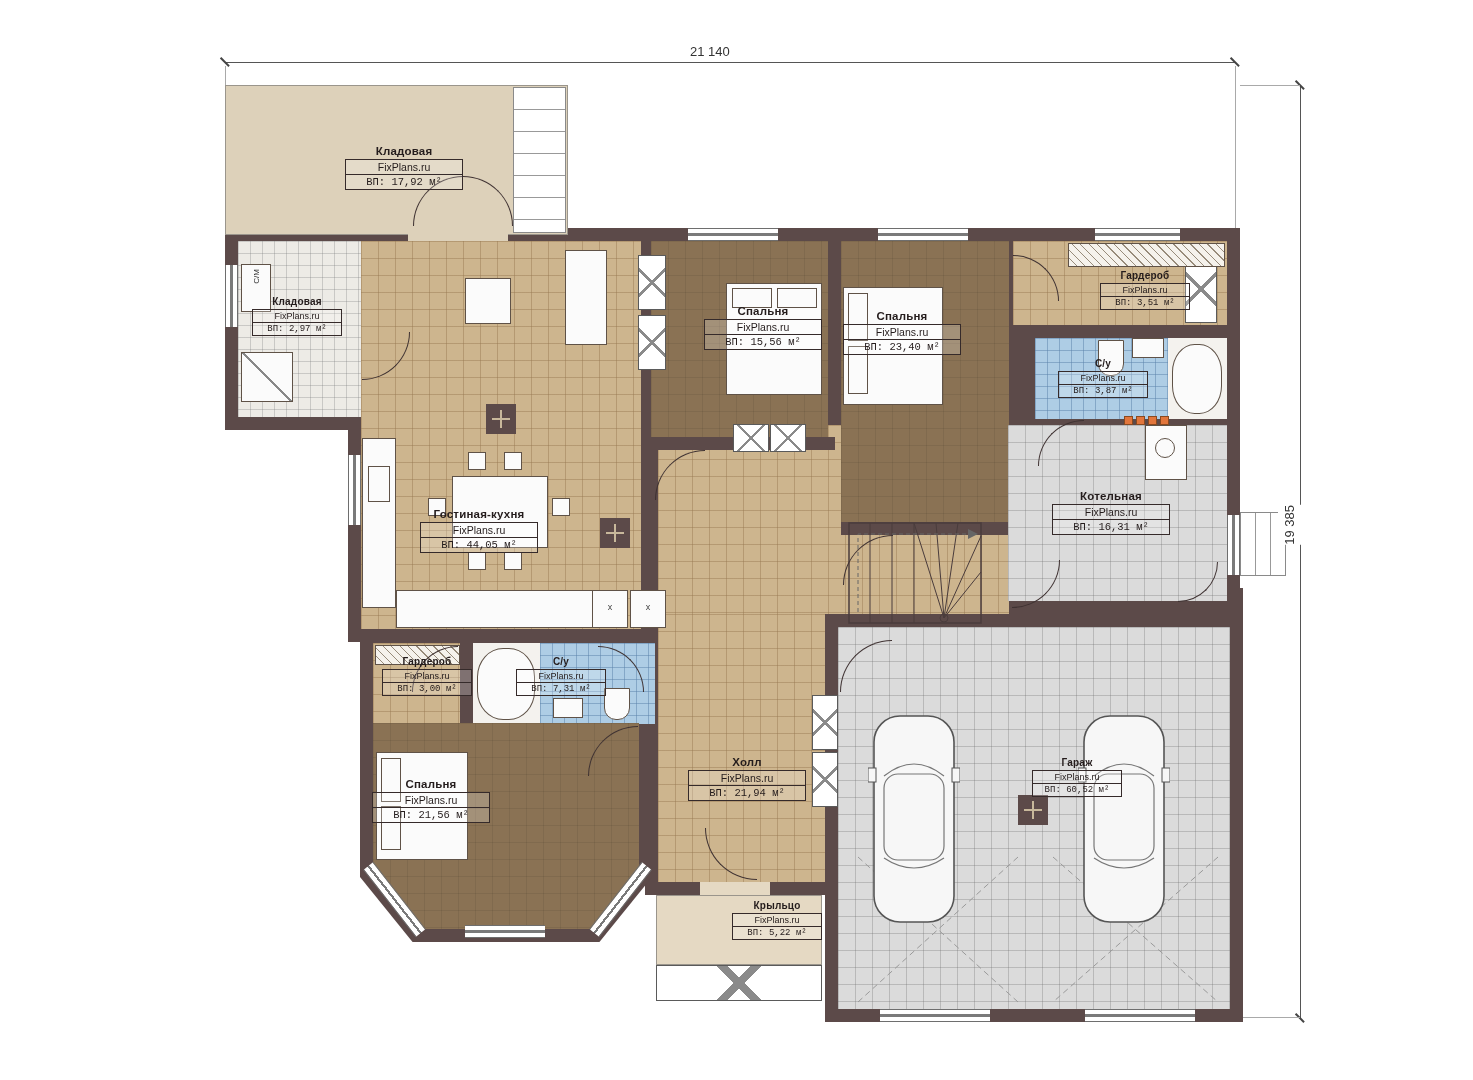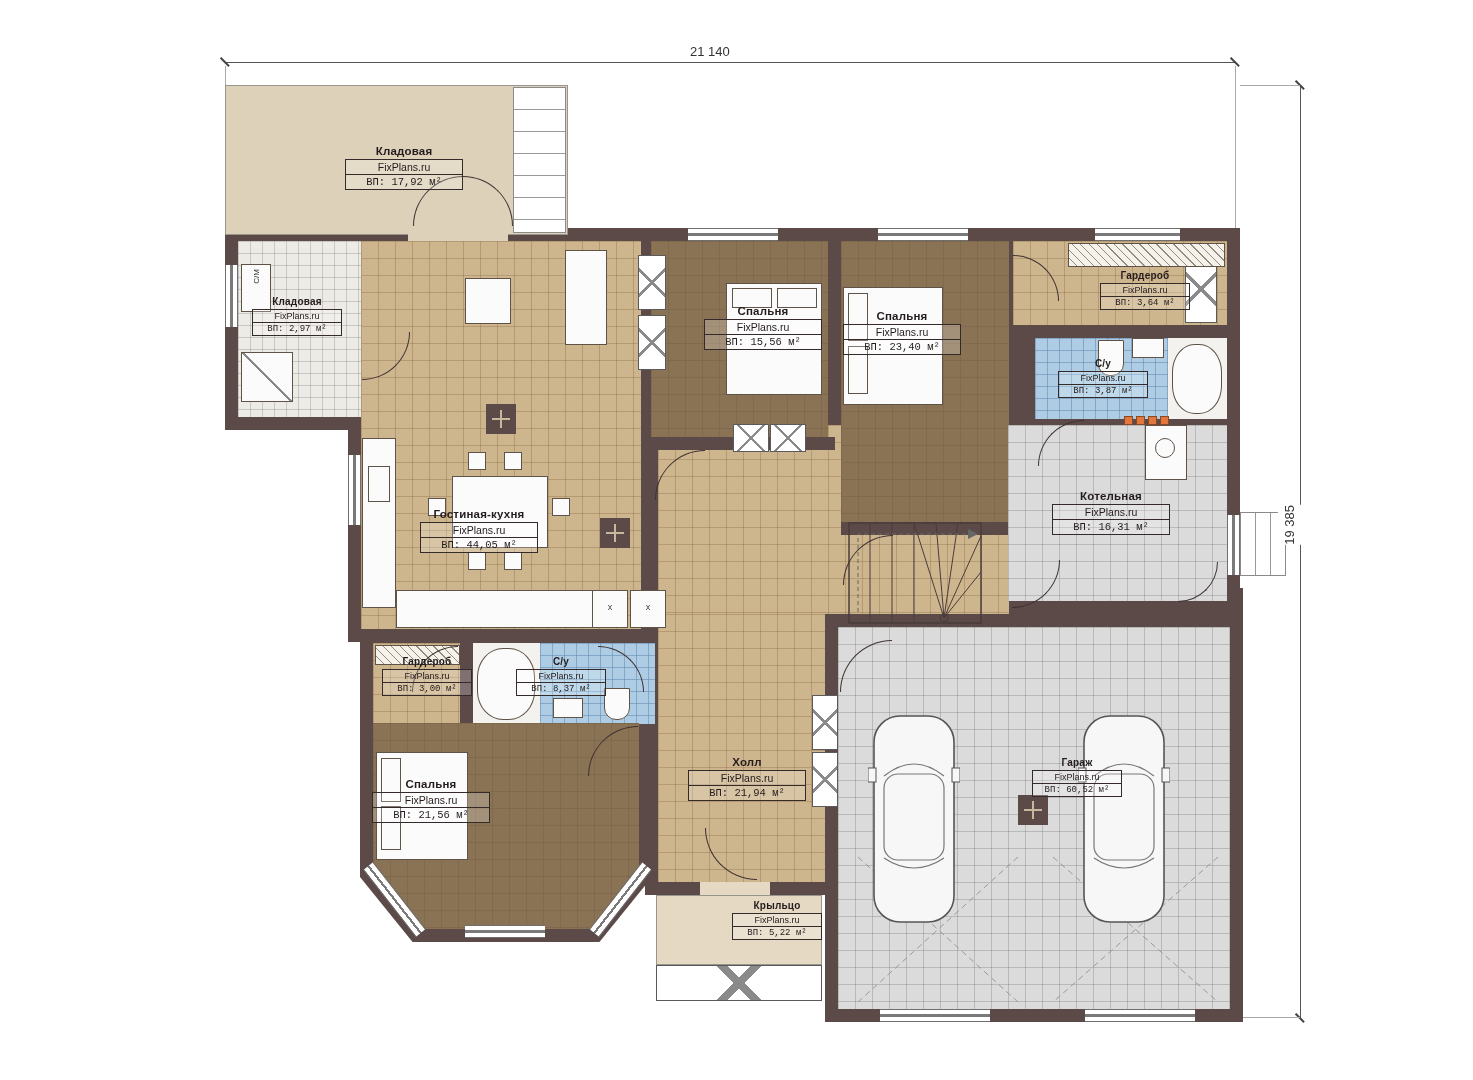--- a/index.html
+++ b/index.html
@@ -275,21 +275,21 @@
     <div class="ar">ВП: 15,56 м²</div>
   </div>
   <div class="stamp" style="left:843px;top:310px;">
     <div class="nm">Спальня</div>
     <div class="wm">FixPlans.ru</div>
     <div class="ar">ВП: 23,40 м²</div>
   </div>
   <div class="stamp sm" style="left:1100px;top:270px;">
     <div class="nm">Гардероб</div>
     <div class="wm">FixPlans.ru</div>
-    <div class="ar">ВП: 3,64 м²</div>
+    <div class="ar">ВП: 3,51 м²</div>
   </div>
   <div class="stamp sm" style="left:1058px;top:358px;">
     <div class="nm">С/у</div>
     <div class="wm">FixPlans.ru</div>
     <div class="ar">ВП: 3,87 м²</div>
   </div>
   <div class="stamp" style="left:1052px;top:490px;">
     <div class="nm">Котельная</div>
     <div class="wm">FixPlans.ru</div>
     <div class="ar">ВП: 16,31 м²</div>
@@ -300,21 +300,21 @@
     <div class="ar">ВП: 44,05 м²</div>
   </div>
   <div class="stamp sm" style="left:382px;top:656px;">
     <div class="nm">Гардероб</div>
     <div class="wm">FixPlans.ru</div>
     <div class="ar">ВП: 3,00 м²</div>
   </div>
   <div class="stamp sm" style="left:516px;top:656px;">
     <div class="nm">С/у</div>
     <div class="wm">FixPlans.ru</div>
-    <div class="ar">ВП: 8,37 м²</div>
+    <div class="ar">ВП: 7,31 м²</div>
   </div>
   <div class="stamp" style="left:372px;top:778px;">
     <div class="nm">Спальня</div>
     <div class="wm">FixPlans.ru</div>
     <div class="ar">ВП: 21,56 м²</div>
   </div>
   <div class="stamp" style="left:688px;top:756px;">
     <div class="nm">Холл</div>
     <div class="wm">FixPlans.ru</div>
     <div class="ar">ВП: 21,94 м²</div>

